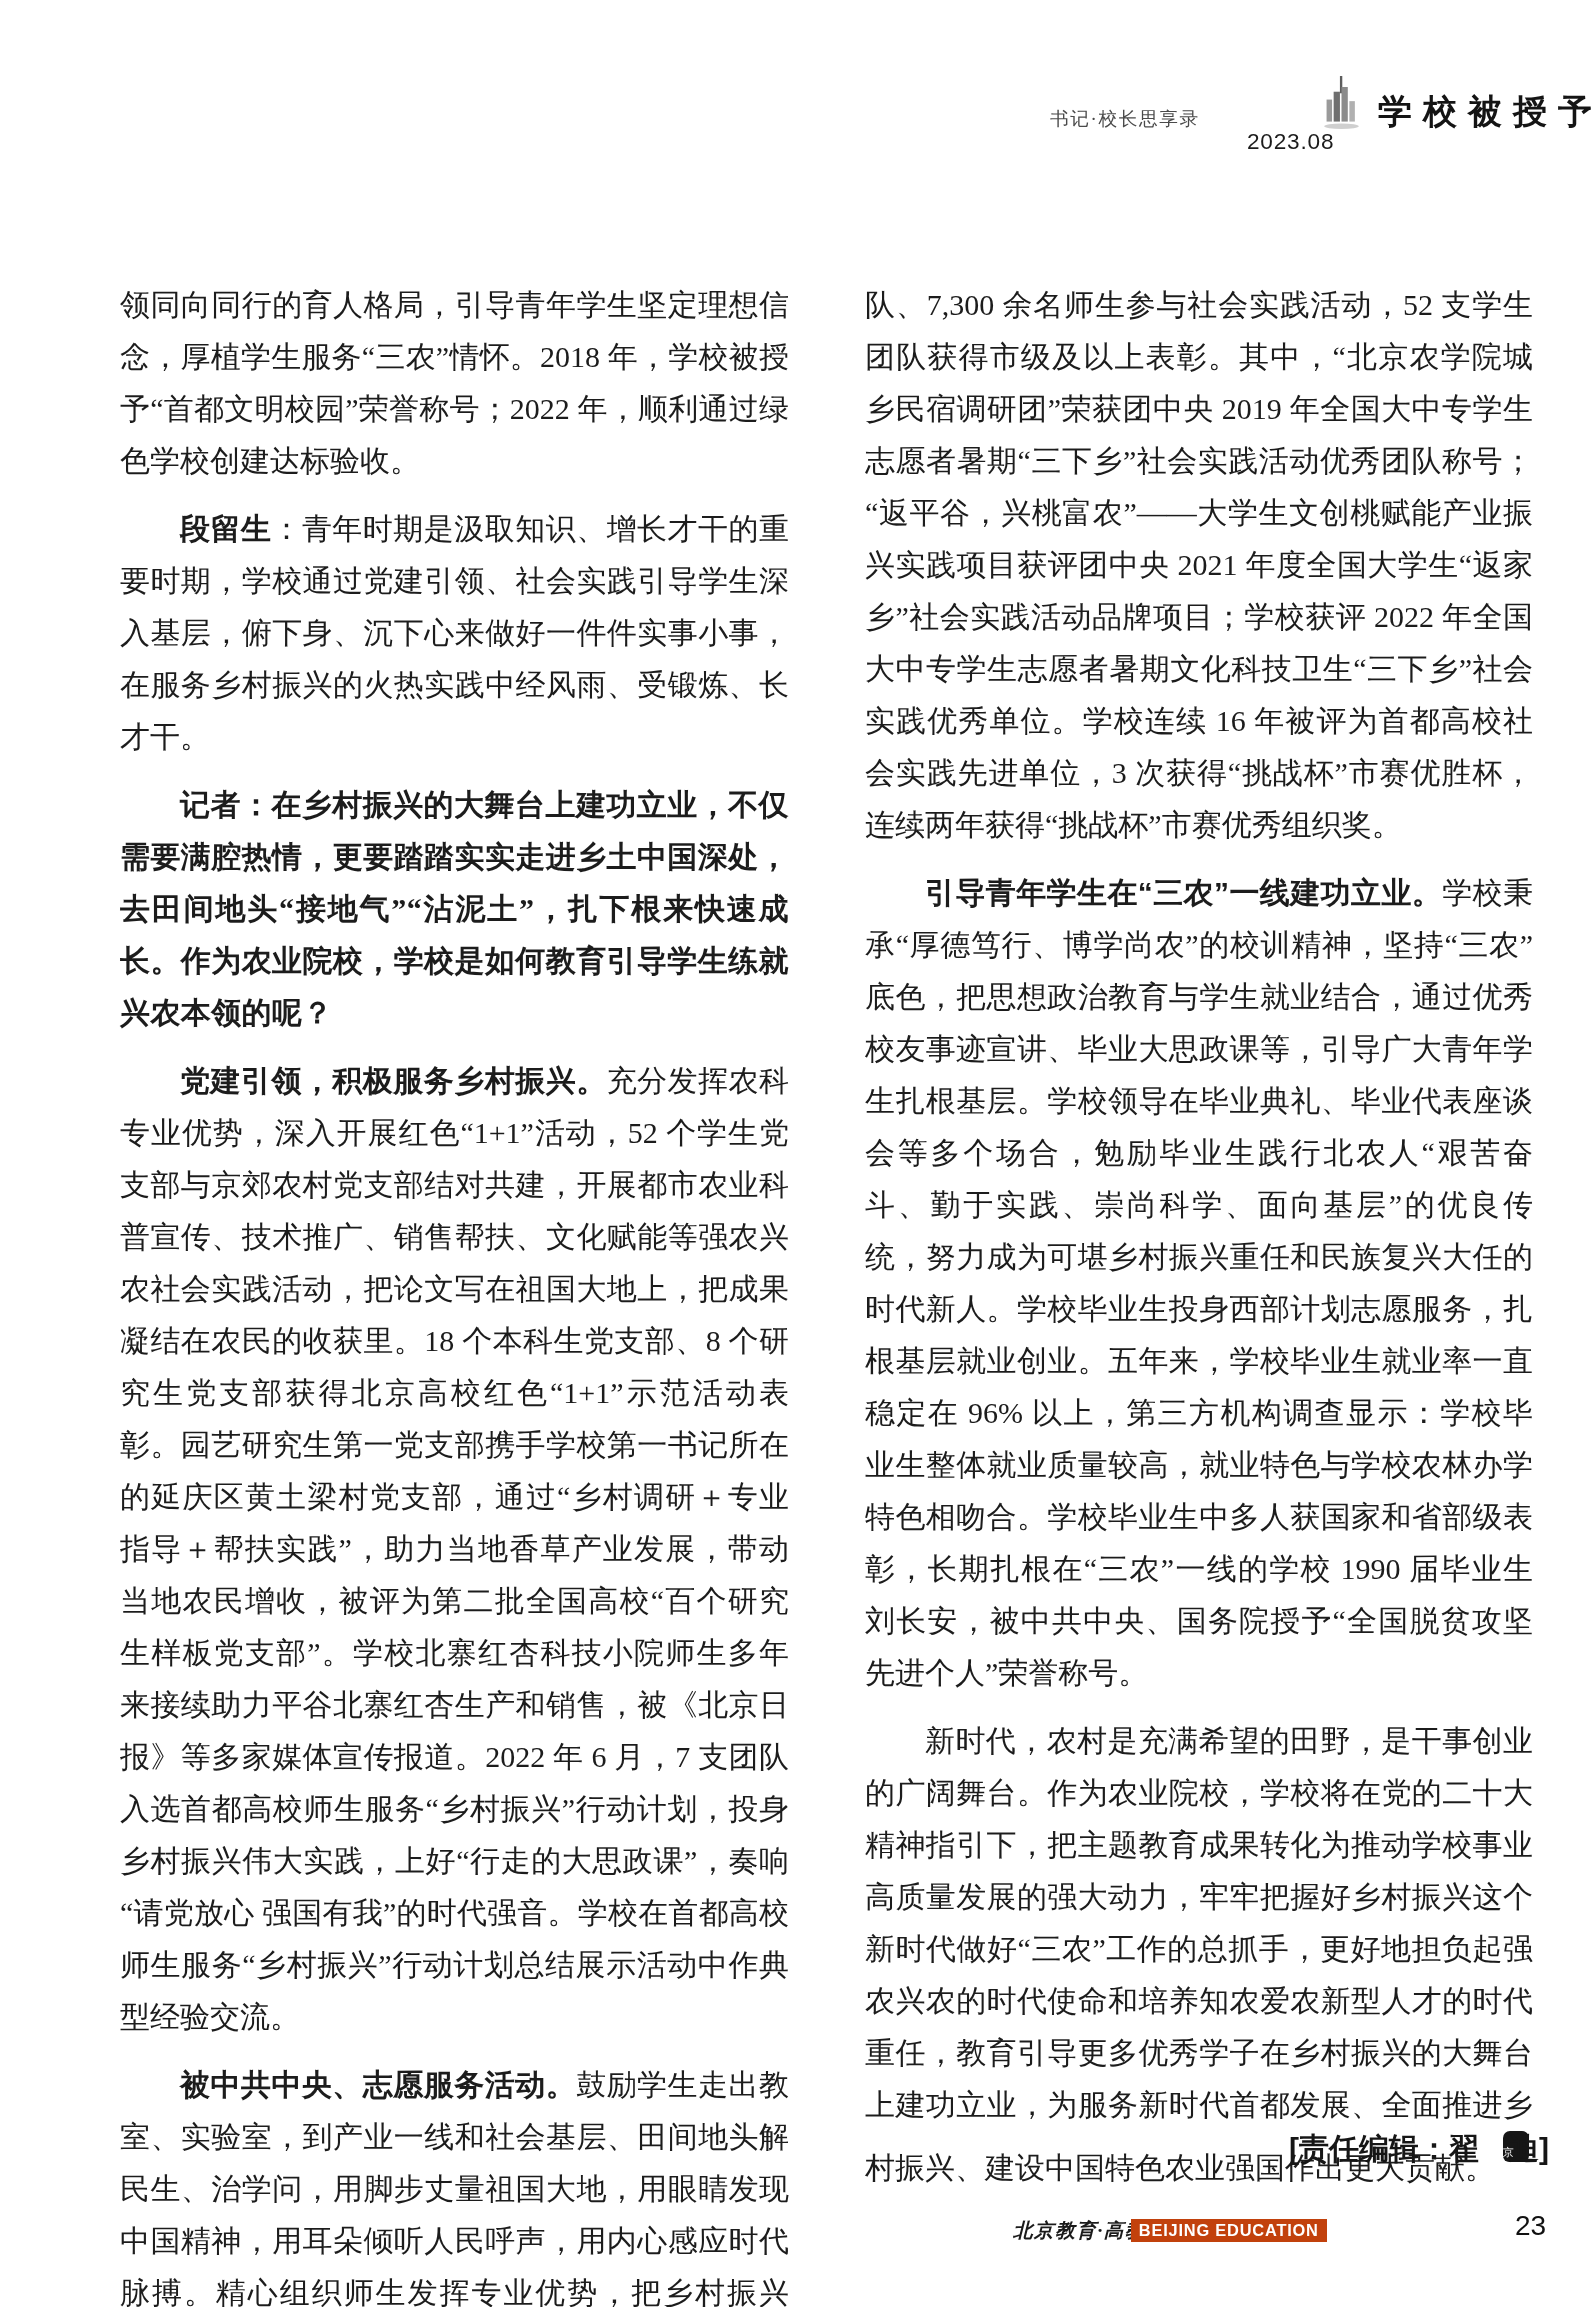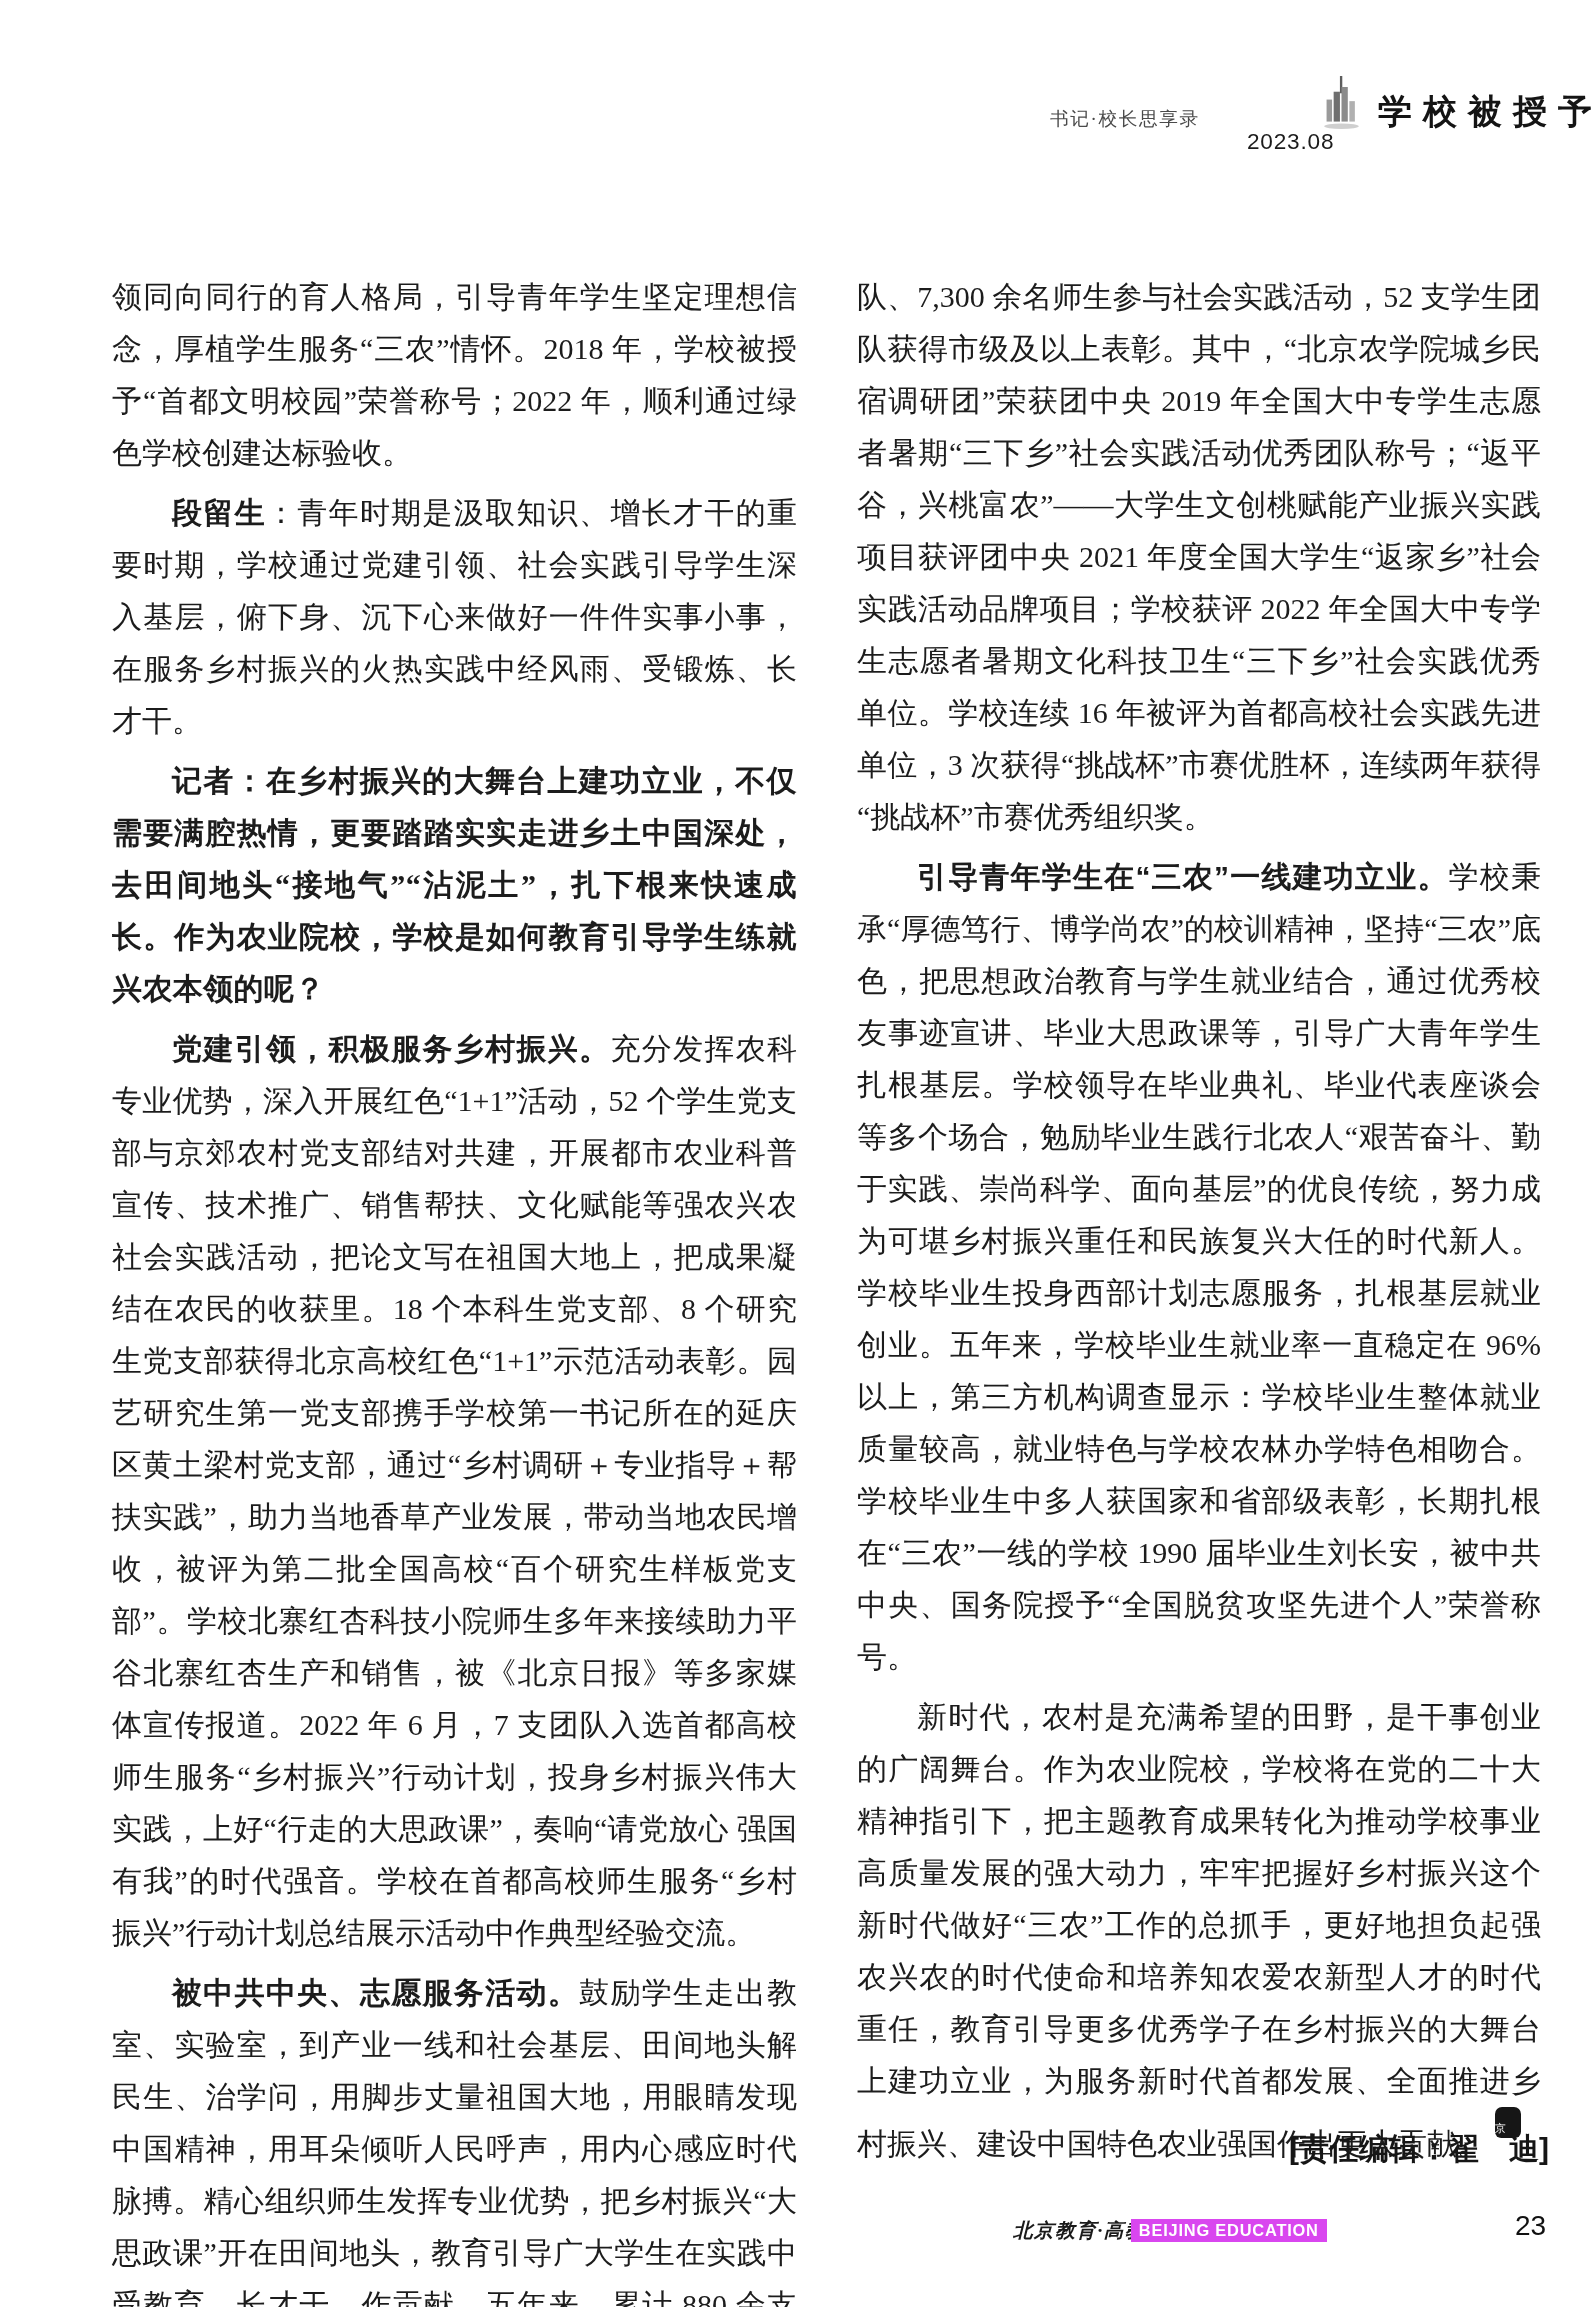--- a/index.html
+++ b/index.html
@@ -35,21 +35,21 @@
   }
   
   .column{
     position:absolute;top:263px;width:701px;
     font-size:30px;line-height:52px;
     text-align:justify;text-align-last:left;
     color:#1c1c1c;
   }
   #col-left{left:104px;}
   #col-right{left:849px;width:700px;}
-  p.para{margin:8px;padding:0;}
+  p.para{margin:16px;padding:0;}
   p.indent{text-indent:2em;}
   p.interviewer{font-weight:bold;letter-spacing:0.4px;}
   .lead{
     font-weight:bold;
     font-family:"Liberation Sans","DejaVu Sans",sans-serif;
   }
   
   .seal{
     display:inline-block;width:26.5px;height:31px;
     background:#161616;border-radius:7px 7px 6.2px 6.2px;
@@ -70,21 +70,21 @@
   }
   
   .footer-cn{
     position:absolute;left:1013px;top:2217px;
     font-size:19.5px;font-weight:bold;font-style:italic;
     font-family:"Liberation Serif","DejaVu Serif",serif;
     color:#1a1a1a;letter-spacing:1.6px;white-space:nowrap;
   }
   .footer-en{
     position:absolute;left:1131px;top:2219px;
-    background:#d946ef;color:#ffffff;
+    background:#c2410c;color:#ffffff;
     font-size:16.4px;font-weight:bold;letter-spacing:0.8px;
     font-family:"Liberation Sans","DejaVu Sans",sans-serif;
     padding:1.6px 7.8px 2.3px 7.8px;white-space:nowrap;
   }
   .page-number{
     position:absolute;left:1515px;top:2210px;
     font-size:28px;color:#111111;
     font-family:"Liberation Sans","DejaVu Sans",sans-serif;
   }
 </style>

